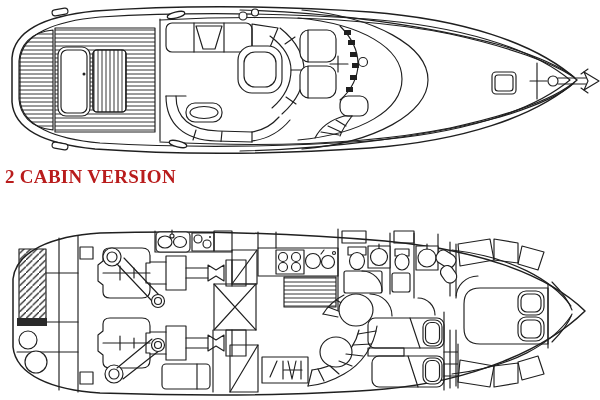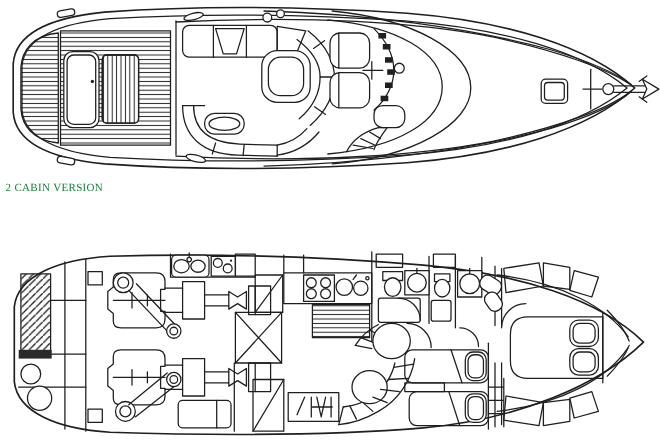--- a/index.html
+++ b/index.html
@@ -4,22 +4,22 @@
 <style>
   html,body{margin:0;padding:0;}
   #stage{
     position:relative;width:600px;height:400px;
     background:#ffffff;overflow:hidden;
     font-family:"Liberation Serif", serif;
   }
   #plan-svg{position:absolute;left:0;top:0;}
   .caption{
     position:absolute;left:5px;top:166px;width:180px;
-    font-weight:normal;font-size:10px;letter-spacing:.3px;
-    color:#15803d;
+    font-weight:bold;font-size:19px;letter-spacing:.3px;
+    color:#b91c1c;
   }
 </style>
 </head>
 <body>
 
 <div id="stage">
 
   <svg id="plan-svg" width="600" height="400" viewBox="0 0 600 400">
     <defs>
       <pattern id="planksH" width="4" height="4" patternUnits="userSpaceOnUse">

